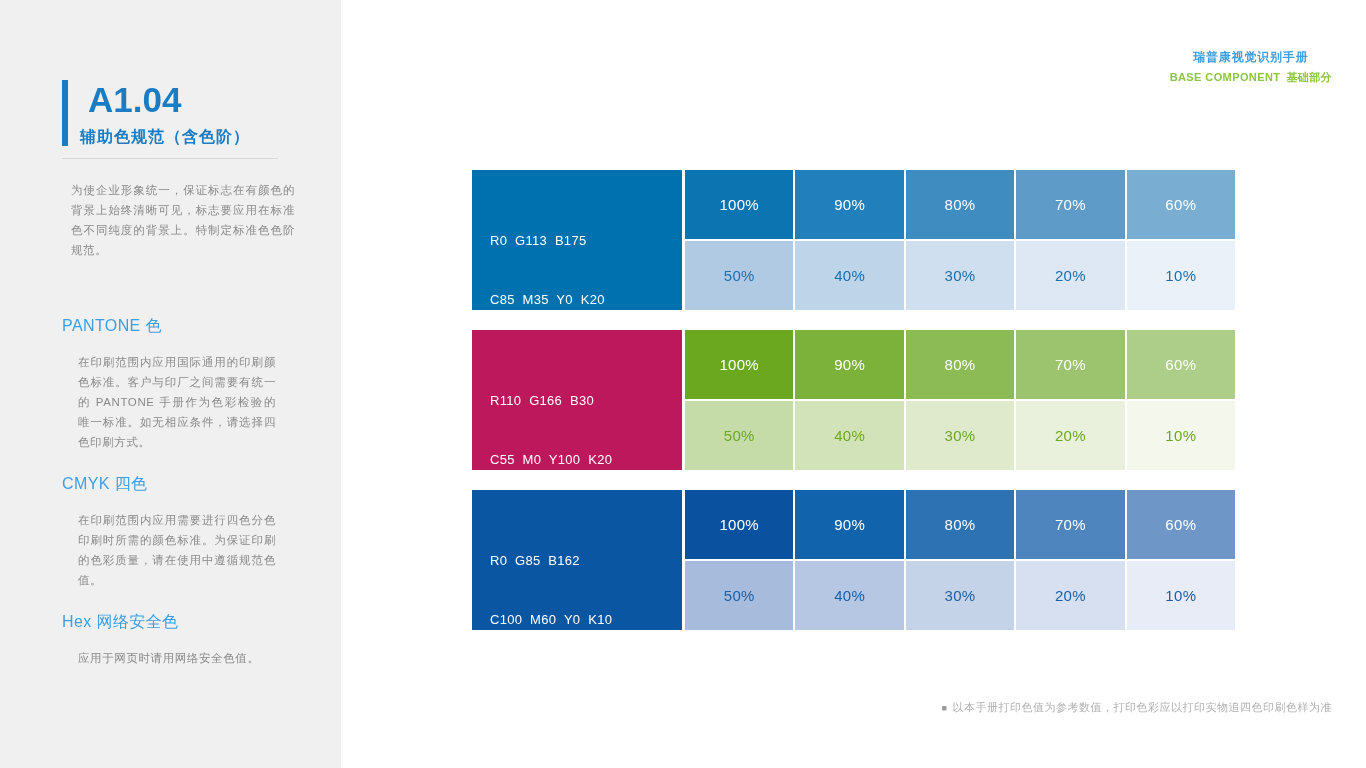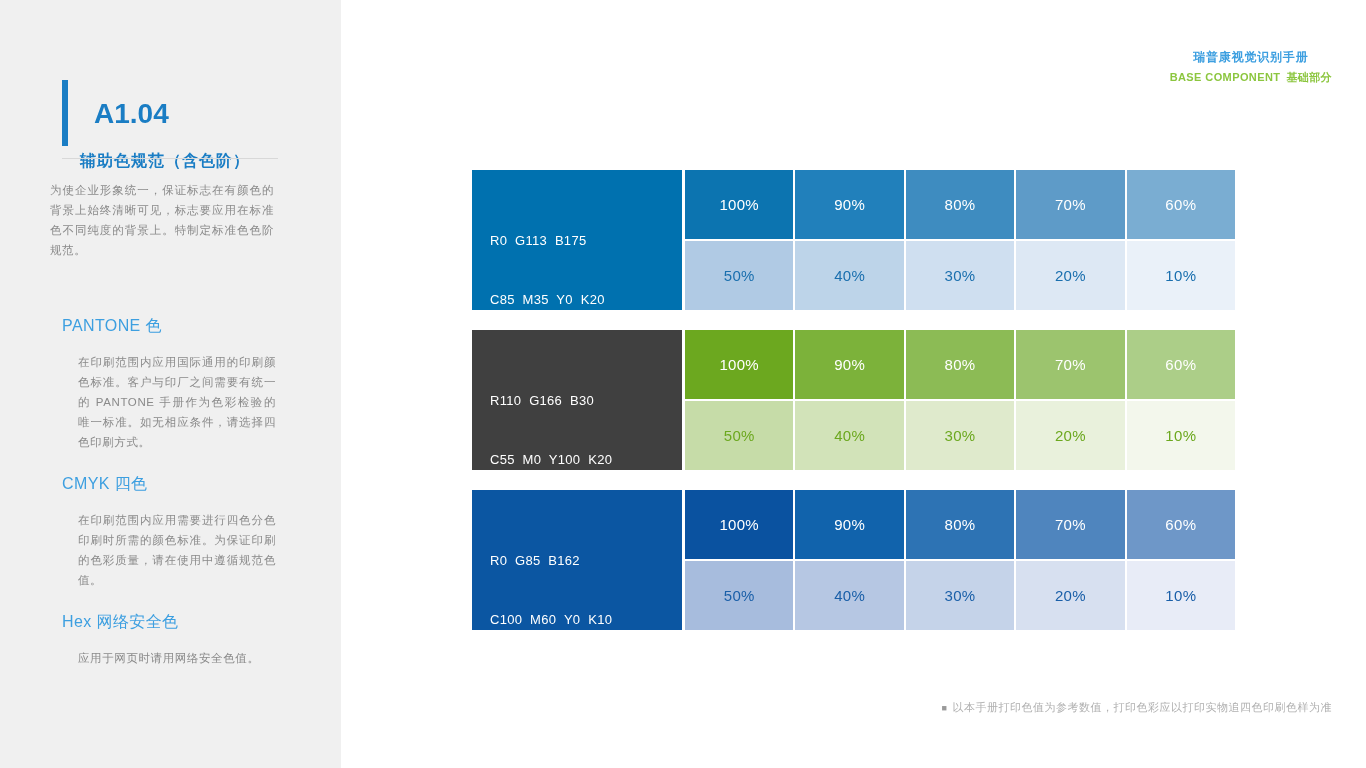--- a/index.html
+++ b/index.html
@@ -15,35 +15,35 @@
   
   .sidebar{
     position:absolute;left:0;top:0;width:341px;height:768px;
     background:#f0f0f0;
   }
   .title-wrap{position:absolute;left:62px;top:78px;}
   .accent-bar{
     position:absolute;left:0;top:2px;width:6px;height:66px;background:#1a7dc4;
   }
   .title-main{
-    margin:14px;padding-left:18px;
-    font-size:28px;line-height:44px;font-weight:bold;
+    margin:0;padding-left:26px;
+    font-size:35px;line-height:44px;font-weight:bold;
     color:#1a7dc4;letter-spacing:0px;
   }
   .title-sub{
     margin:0;padding-left:18px;margin-top:4px;
     font-size:16px;line-height:22px;font-weight:bold;
     color:#1a7dc4;letter-spacing:1px;
   }
   .divider{
     position:absolute;left:62px;top:158px;width:216px;height:1px;
     background:#d8d8d8;
   }
   .intro{
-    position:absolute;left:50px;top:168px;width:224px;
+    position:absolute;left:71px;top:168px;width:224px;
     font-size:11.5px;line-height:20px;color:#8a8a8a;
     letter-spacing:.6px;text-align:justify;
   }
   .sections{position:absolute;left:62px;top:316px;width:230px;}
   .sec{margin-bottom:22px;}
   .sec-title{
     font-size:16px;line-height:20px;color:#3d9fe0;margin:0 0 2px 0;
     letter-spacing:.4px;
   }
   .sec-body{
@@ -161,21 +161,21 @@
           <div class="tint" style="background: rgb(176, 202, 228); color: rgb(26, 111, 174);">50%</div>
           <div class="tint" style="background: rgb(189, 212, 233); color: rgb(26, 111, 174);">40%</div>
           <div class="tint" style="background: rgb(207, 223, 240); color: rgb(26, 111, 174);">30%</div>
           <div class="tint" style="background: rgb(221, 232, 244); color: rgb(26, 111, 174);">20%</div>
           <div class="tint" style="background: rgb(234, 241, 249); color: rgb(26, 111, 174);">10%</div>
         </div>
       </div>
     </div>
 
     <div class="block">
-      <div class="swatch" style="background: #404040;">
+      <div class="swatch" style="background: #be185d;">
         <div>R110  G166  B30</div>
         <div>C55  M0  Y100  K20</div>
         <div>PANTONE  369C</div>
         <div>6EA61E</div>
       </div>
       <div class="tints">
         <div class="tint-row top">
           <div class="tint" style="background: rgb(108, 168, 31); color: rgb(255, 255, 255);">100%</div>
           <div class="tint" style="background: rgb(124, 178, 58); color: rgb(255, 255, 255);">90%</div>
           <div class="tint" style="background: rgb(140, 187, 85); color: rgb(255, 255, 255);">80%</div>

